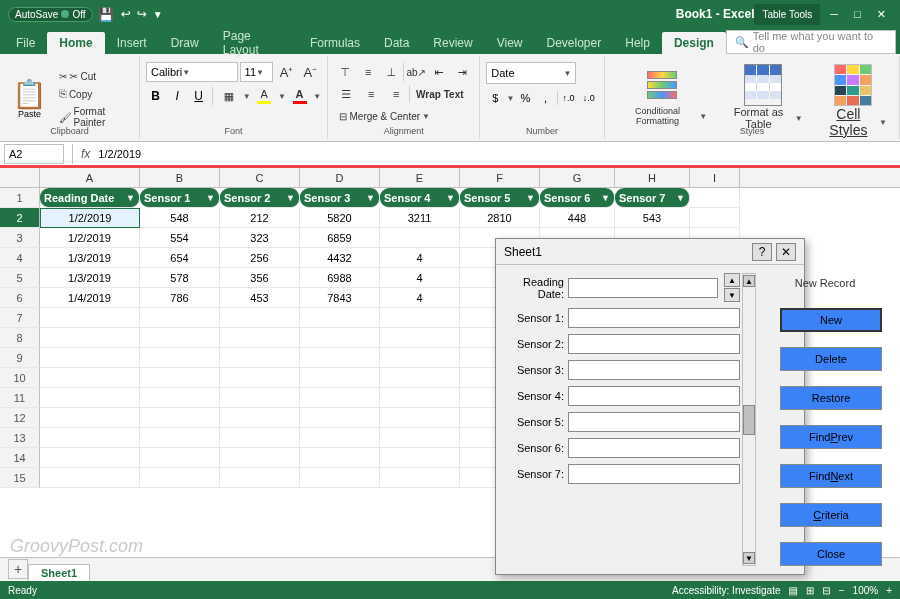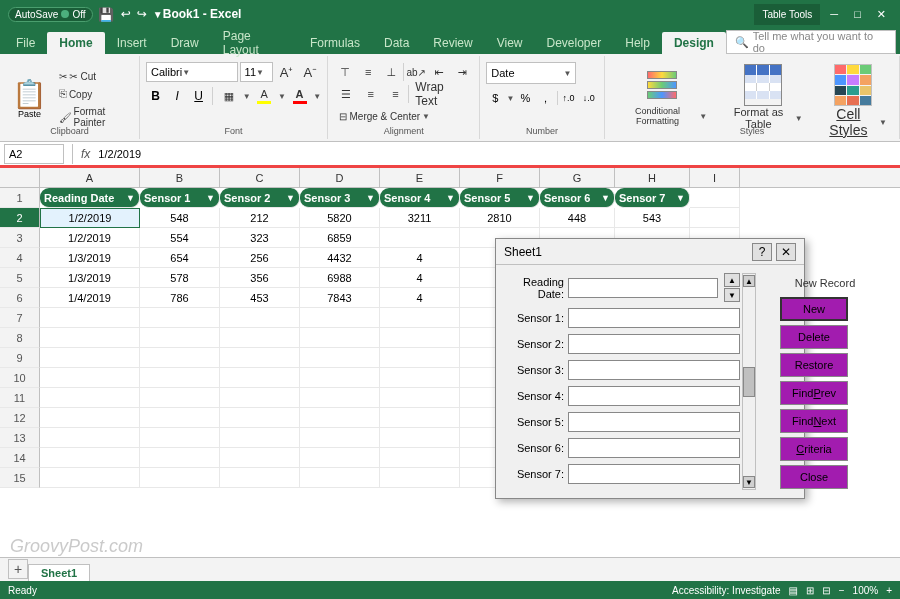--- a/index.html
+++ b/index.html
@@ -9,21 +9,21 @@
     .title-bar {
       height: 28px;
       background: #217346;
       display: flex;
       align-items: center;
       justify-content: space-between;
       padding: 0 8px;
       color: white;
     }
     .title-bar-left { display: flex; align-items: center; gap: 6px; font-size: 11px; }
-    .title-bar-center { font-size: 12px; font-weight: 600; flex: 1; text-align: left; }
+    .title-bar-center { font-size: 12px; font-weight: 600; flex: 1; text-align: right; }
     .title-bar-right { display: flex; align-items: center; gap: 4px; font-size: 11px; }
     .autosave-toggle {
       background: #1a5e38;
       border: 1px solid #4a9e6e;
       border-radius: 10px;
       padding: 1px 6px;
       color: white;
       font-size: 10px;
       display: flex; align-items: center; gap: 3px;
     }
@@ -264,24 +264,24 @@
     .scroll-arrow-btn {
       width: 16px; height: 14px; border: 1px solid #888; background: #e0e0e0;
       display: flex; align-items: center; justify-content: center;
       cursor: pointer; font-size: 8px;
     }
     .dialog-buttons {
       display: flex; flex-direction: column; gap: 4px;
       min-width: 90px;
     }
     .dialog-btn {
-      width: 68px; height: 24px;
-      border: 1px solid #888; background: #a21caf;
+      width: 102px; height: 24px;
+      border: 1px solid #888; background: #3b82f6;
       font-size: 11px; cursor: pointer;
-      display: flex; align-items: center; justify-content: center;
+      display: flex; align-items: center; justify-content: center; margin-top: 11px;
     }
     .dialog-btn.default { border: 2px solid #333; }
     .dialog-new-record {
       font-size: 11px; color: #333; text-align: center;
       padding: 4px 0;
     }
 
     
     .watermark {
       position: absolute;
@@ -493,21 +493,21 @@
           <div class="icon-btn" style="font-size:10px;">ab↗</div>
           <div class="icon-btn">⇤</div>
           <div class="icon-btn">⇥</div>
         </div>
         <div class="align-row">
           <div class="icon-btn">☰</div>
           <div class="icon-btn">≡</div>
           <div class="icon-btn">≡</div>
           <div style="width:1px;height:18px;background:#d0d0d0;"></div>
           <div class="wrap-btn">
-            <span style="font-size:12px;">Wrap Text</span>
+            <span style="font-size:10px;font-weight:bold;">Wrap Text</span>
           </div>
         </div>
         <div class="merge-btn">
           <span>⊟</span>
           <span style="font-size:10px;">Merge &amp; Center</span>
           <span class="caret">▼</span>
         </div>
       </div>
       <div class="ribbon-group-label">Alignment</div>
     </div>

